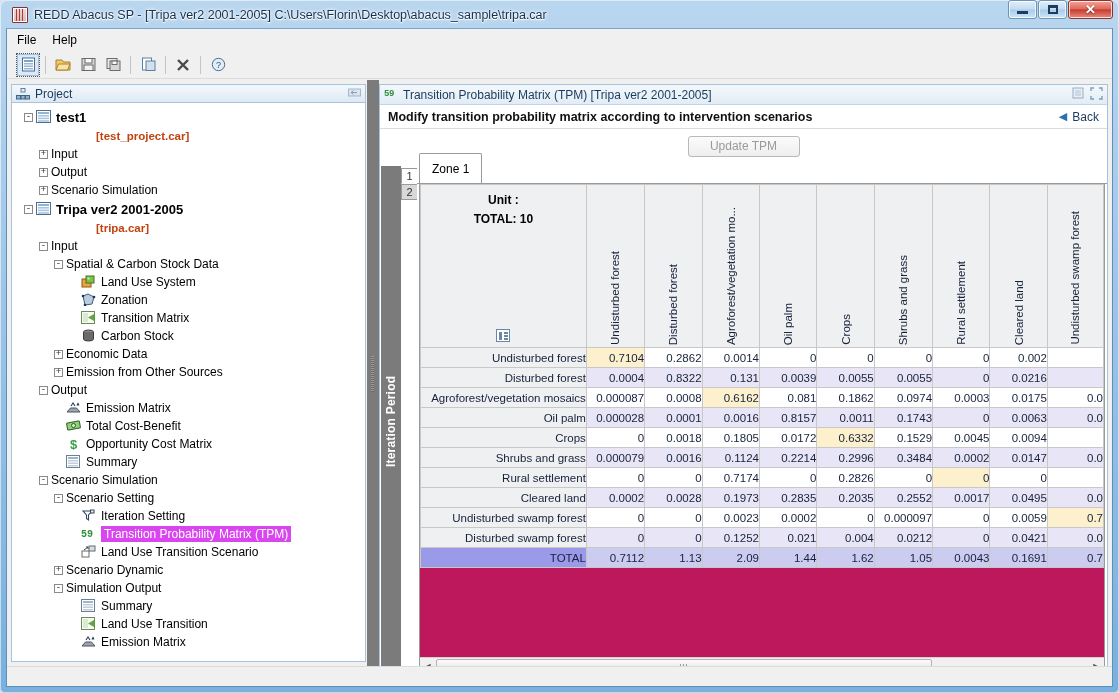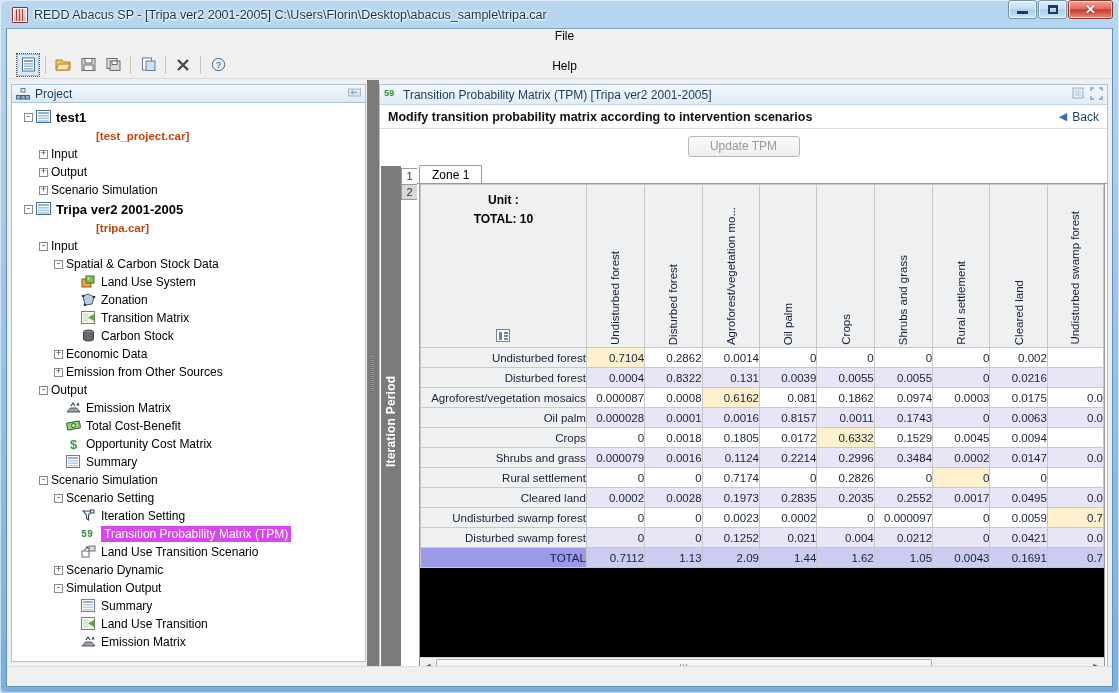--- a/index.html
+++ b/index.html
@@ -52,21 +52,21 @@
   .gmax{width:10px;height:9px;border:2px solid #1d3c5c;border-top-width:3px;}
   .gcls{color:#fff;font-weight:bold;font-size:13px;line-height:1;text-shadow:0 1px 1px rgba(0,0,0,.5);}
 
   
   .client {
     position:absolute; left:6px; top:28px; width:1107px; height:659px;
     background:#f0f0f0; border:1px solid #5d8fbb; border-top-color:#7aa5cb;
     overflow:hidden;
   }
 
-  .menubar { height:22px; background:#f0f0f0; display:flex; align-items:center; padding-left:10px; gap:16px;flex-direction:column; }
+  .menubar { height:22px; background:#f0f0f0; display:flex; align-items:center; padding-left:10px; gap:16px; }
   .menubar span { font-size:12px; color:#000; }
 
   .toolbar {
     height:28px; background:#f0f0f0; display:flex; align-items:center;
     padding-left:10px; gap:3px; border-bottom:1px solid #dcdcdc;
   }
   .tbtn { width:22px;height:22px;display:flex;align-items:center;justify-content:center;position:relative; }
   .tbtn.sel { outline:1px dotted #555; background:#dbe9f7; border:1px solid #9fc0dd; }
   .tsep { width:1px;height:18px;background:#c4c4c4;margin:0 3px; }
 
@@ -131,26 +131,26 @@
     display:flex;align-items:center;justify-content:center;
     writing-mode:vertical-rl; transform:rotate(180deg); letter-spacing:.2px;
     align-self:stretch; margin:1px 0 1px 1px;
   }
   .iternums{width:16px;padding-top:3px;display:flex;flex-direction:column;align-items:stretch;}
   .inum{height:16px;font-size:11px;display:flex;align-items:center;justify-content:center;
     border:1px solid #9a9a9a;border-right:none;background:#d8d8d8;color:#333;}
   .inum.active{background:#fff;border-bottom-color:#fff;font-weight:normal;}
   .tabarea{flex:1;position:relative;}
   .tabstrip{height:19px;display:flex;align-items:flex-end;padding-left:2px;border-bottom:1px solid #9a9a9a;}
-  .tab{height:18px;padding:0 12px;border:1px solid #9a9a9a;border-bottom:none;background:#fff;
+  .tab{height:30px;padding:0 12px;border:1px solid #9a9a9a;border-bottom:none;background:#fff;
     font-size:12px;display:flex;align-items:center;border-radius:2px 2px 0 0;margin-top:40px;}
 
   
   .gridwrap{position:absolute;left:2px;right:2px;top:19px;bottom:2px;
-    border:1px solid #9a9a9a;border-top:none;background:#000000;overflow:hidden;}
+    border:1px solid #9a9a9a;border-top:none;background:#be185d;overflow:hidden;}
   .gridclip{position:absolute;left:0;top:0;right:0;bottom:18px;overflow:hidden;}
   table.mx{border-collapse:collapse;table-layout:fixed;font-size:11.5px;color:#16213a;}
   table.mx th,table.mx td{border:1px solid #c8c8c8;padding:0;}
   .corner{
     width:170px;height:163px;background:#eff0f1;vertical-align:top;text-align:center;position:relative;
     font-weight:bold;font-size:12px;color:#000;
   }
   .corner .u1{margin-top:8px;}
   .corner .u2{margin-top:5px;}
   .corner .cico{position:absolute;left:50%;bottom:5px;margin-left:-7px;width:14px;height:13px;

